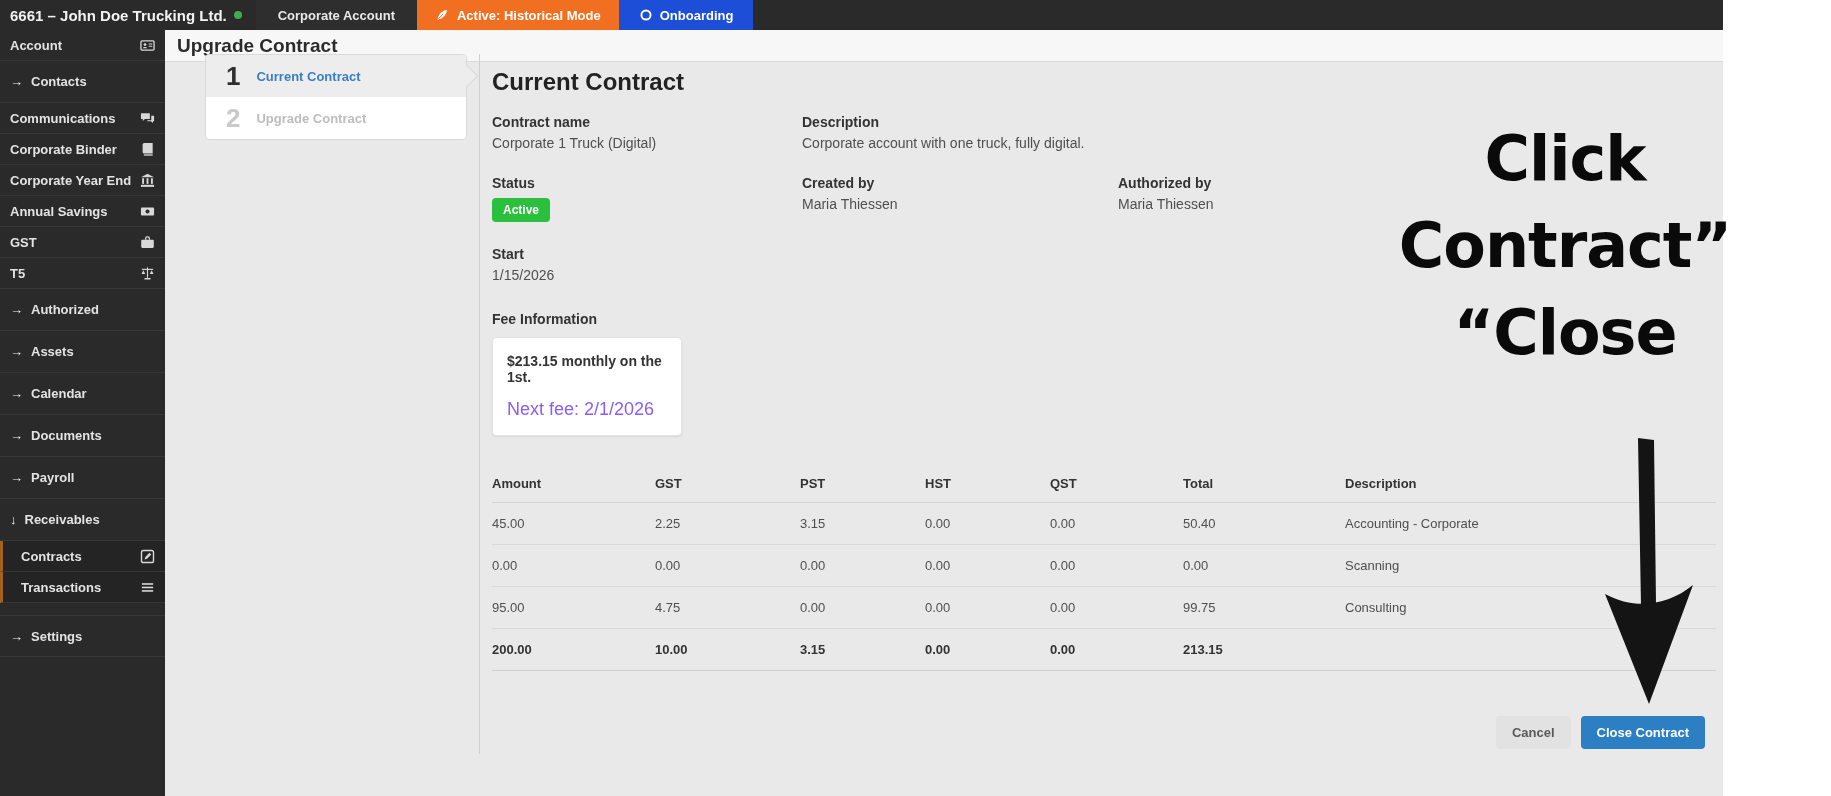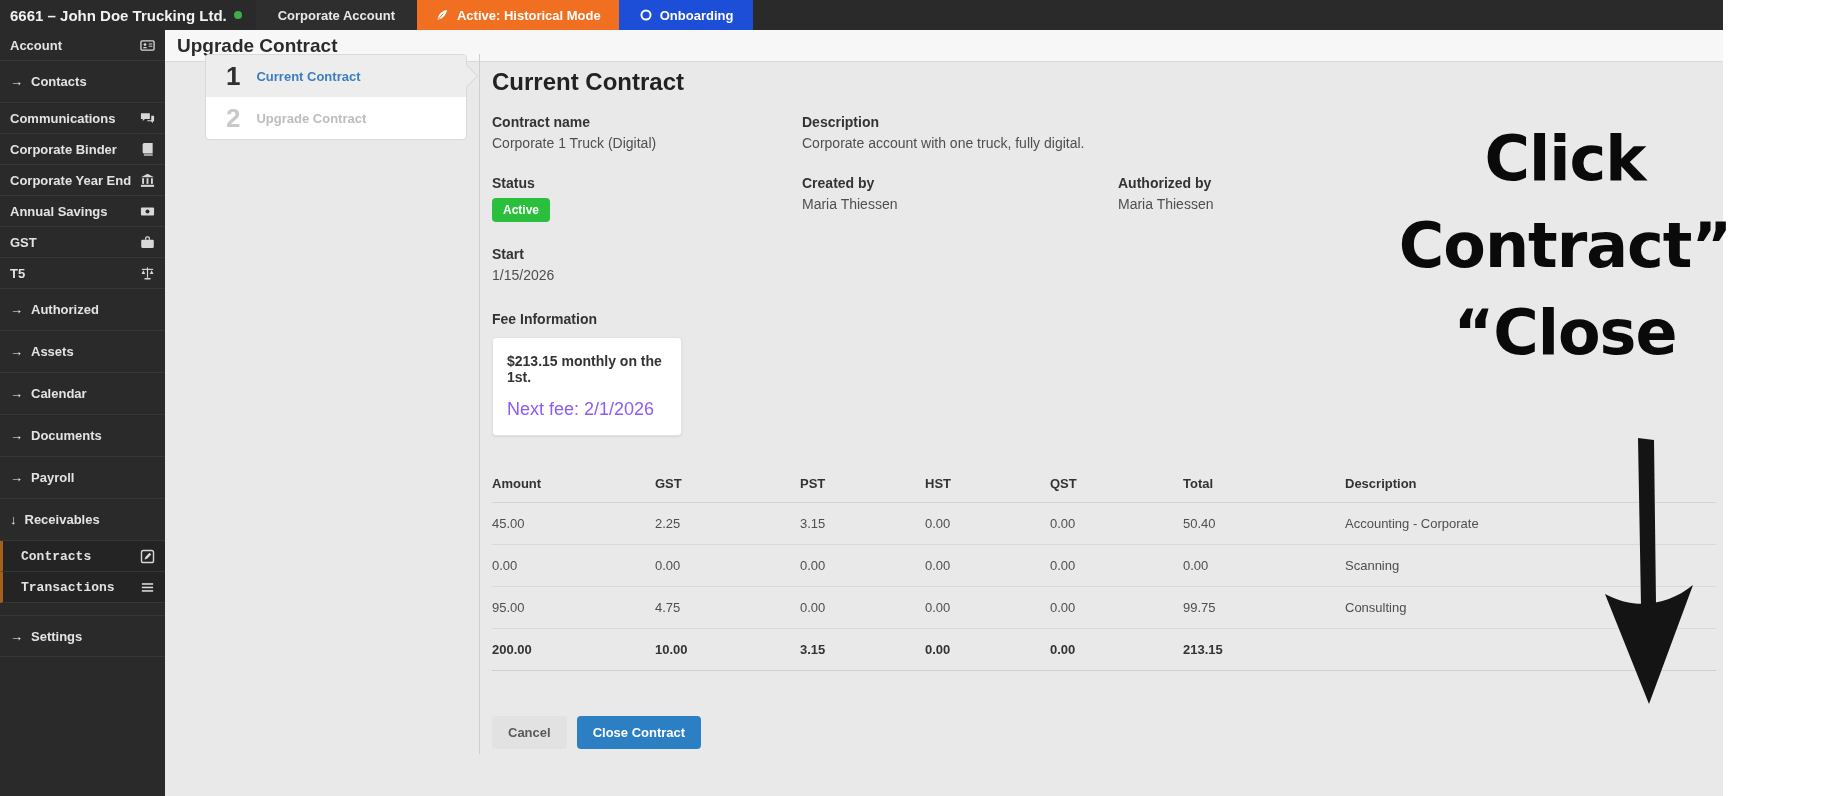--- a/index.html
+++ b/index.html
@@ -18,21 +18,21 @@
   .tb-tab.blue { background:#1d4ed8; color:#fff; padding:0 20px; }
   .tb-tab svg { display:block; }
 
   
   .sidebar { position:absolute; left:0; top:30px; width:165px; height:766px; background:#2a2a2a; }
   .side-item { display:flex; align-items:center; height:31px; padding:0 10px 0 10px; border-bottom:1px solid #363636; color:#e3e3e3; font-size:13px; font-weight:bold; cursor:pointer; }
   .side-item.expand { height:42px; }
   .side-item .arrow { margin-right:8px; font-size:13px; color:#f0f0f0; }
   .side-item .lbl { flex:1 1 auto; white-space:nowrap; }
   .side-item .ric { margin-left:auto; display:flex; align-items:center; }
-  .side-item.sub { background:#242424; border-left:3px solid #a5611c; padding-left:18px;font-family:Liberation Mono, monospace; }
+  .side-item.sub { background:#242424; border-left:3px solid #a5611c; padding-left:18px; }
   .side-item.settings-gap { margin-top:12px; border-top:1px solid #363636; }
 
   
   .main { position:absolute; left:165px; top:30px; width:1558px; height:766px; background:#e9e9e9; }
   .page-header { position:absolute; left:0; top:0; width:100%; height:32px; background:#f7f7f7; border-bottom:1px solid #d9d9d9; display:flex; align-items:center; padding-left:12px; }
   .page-header h1 { font-size:19px; font-weight:bold; color:#2b2b2b; }
 
   .steps { position:absolute; left:40px; top:24px; width:262px; background:#ffffff; border:1px solid #d9d9d9; border-radius:4px; }
   .step { position:relative; display:flex; align-items:center; gap:16px; height:42px; padding-left:20px; cursor:pointer; }
   .step .num { font-size:26px; font-weight:bold; color:#c9c9c9; }
@@ -54,21 +54,21 @@
   .badge { display:inline-block; background:#2abf3d; color:#fff; font-size:12px; font-weight:bold; padding:5px 11px; border-radius:4px; margin-top:2px; }
   .fee-card { margin-top:10px; width:190px; background:#fff; border:1px solid #e2e2e2; border-radius:4px; box-shadow:0 1px 2px rgba(0,0,0,.08); padding:15px 14px; }
   .fee-line1 { font-size:14px; font-weight:bold; color:#333; }
   .fee-line2 { font-size:18px; color:#8b5cf6; margin-top:14px; }
 
   table.fees { width:100%; border-collapse:collapse; margin-top:28px; }
   table.fees th { text-align:left; font-size:13px; font-weight:bold; color:#333; padding:12px 0 11px 0; border-bottom:1px solid #d4d4d4; }
   table.fees td { font-size:13px; color:#4f4f4f; padding:13px 0; border-bottom:1px solid #d9d9d9; }
   table.fees tr.total td { font-weight:bold; color:#333; border-bottom:1px solid #cfcfcf; }
 
-  .actions { position:absolute; left:327px; top:686px; width:1213px; display:flex; justify-content:flex-start; gap:10px; }
+  .actions { position:absolute; left:327px; top:686px; width:1213px; display:flex; justify-content:flex-end; gap:10px; }
   .btn { font-size:13px; font-weight:bold; border:none; border-radius:4px; padding:9px 16px; cursor:pointer; font-family:inherit; }
   .btn.cancel { background:#e2e2e2; color:#5a5a5a; }
   .btn.primary { background:#2d7fc4; color:#ffffff; }
 
   
   .annotation { position:absolute; left:1378px; top:116px; width:374px; text-align:center; font-size:62px; line-height:1.4; font-weight:bold; color:#0a0a0a; font-family:"DejaVu Sans","Liberation Sans",sans-serif; letter-spacing:-1px; z-index:20; }
   .big-arrow { position:absolute; left:1593px; top:428px; z-index:20; }
 </style>
 </head>
 <body>

